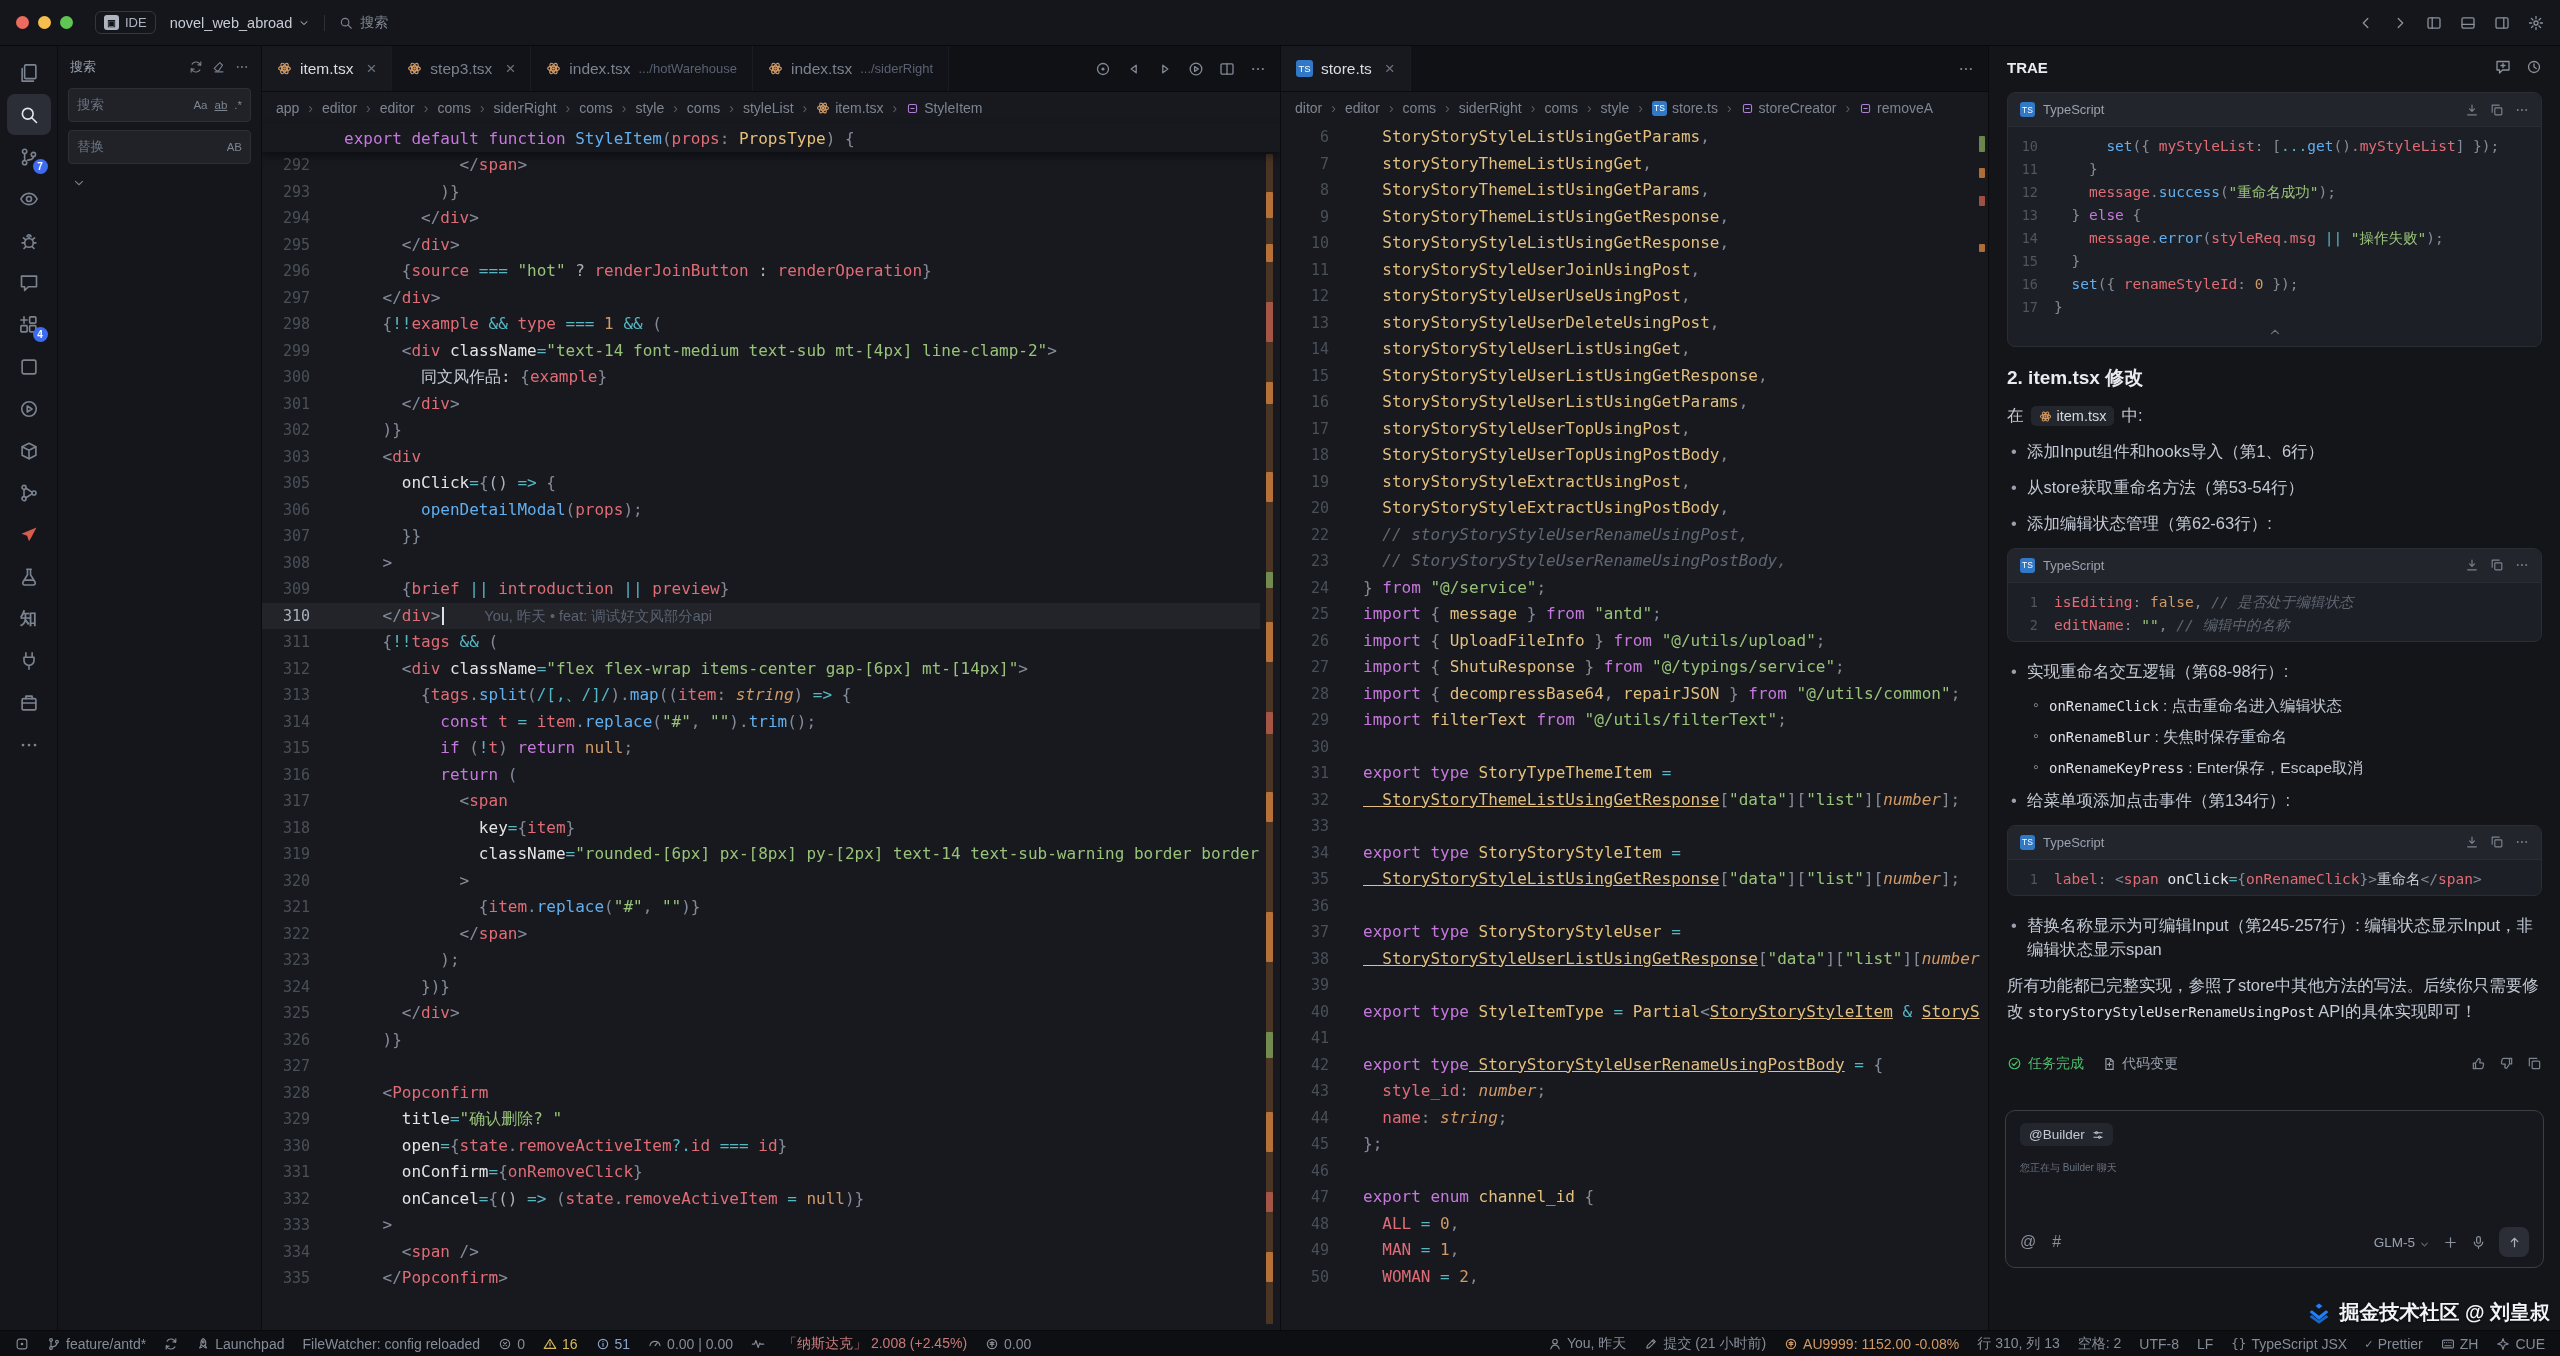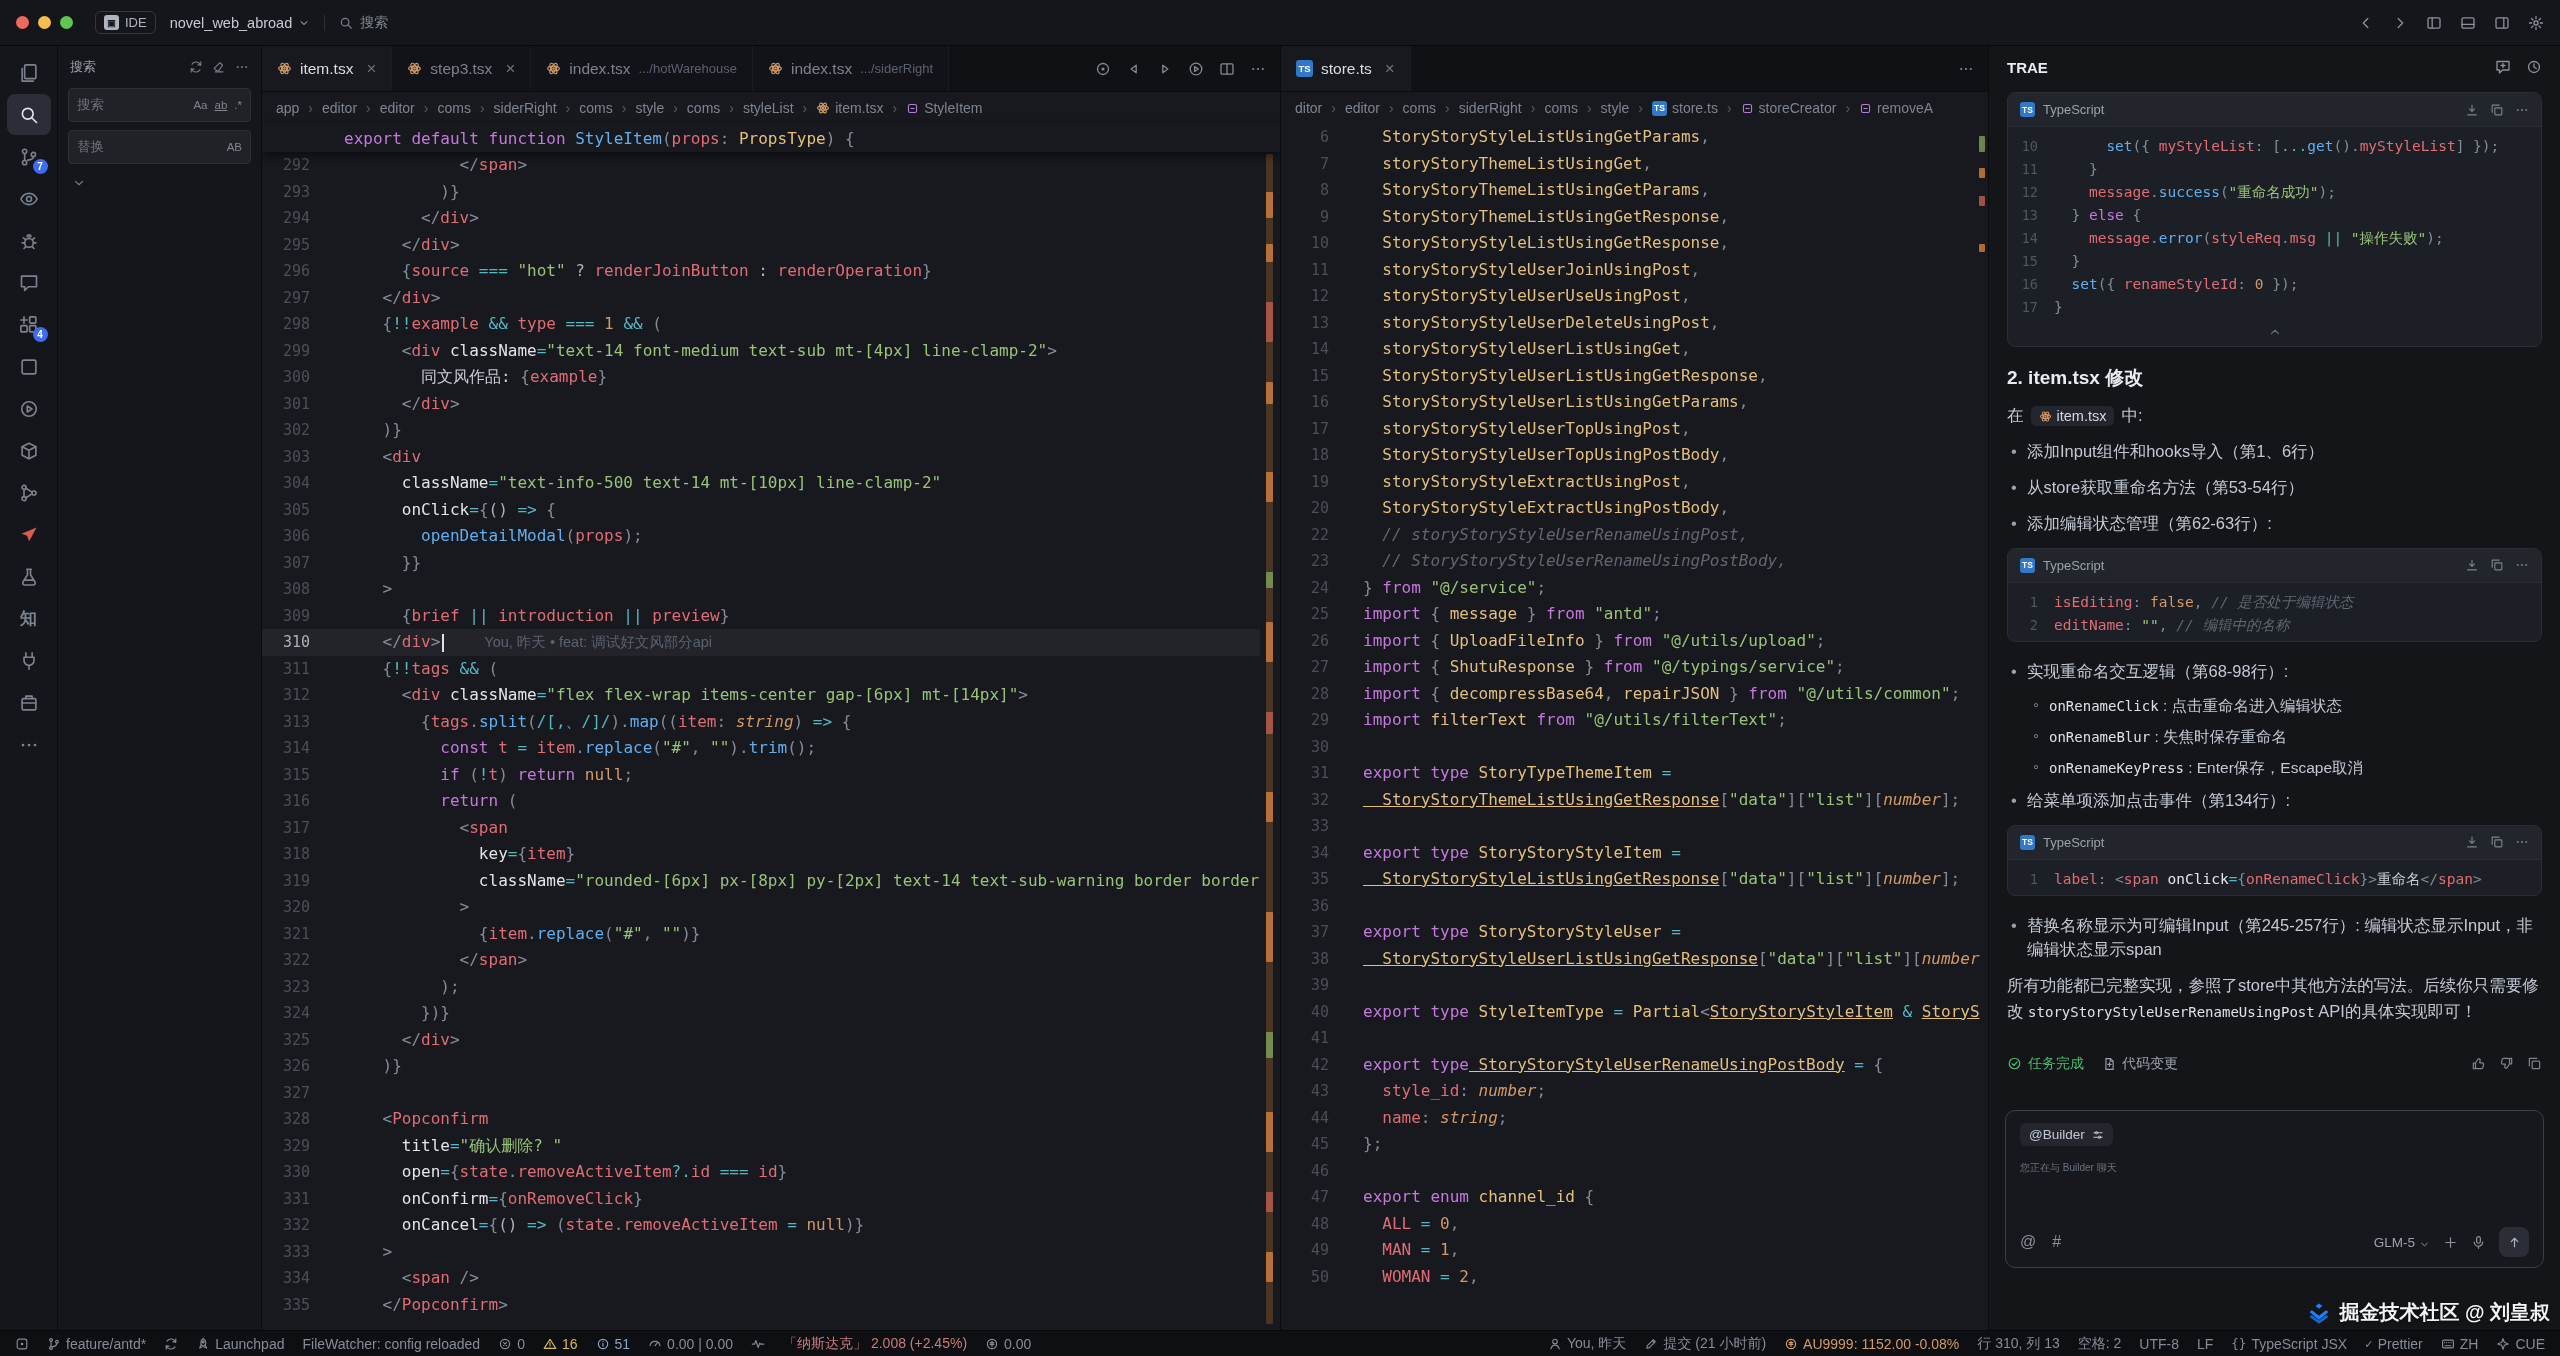--- a/index.html
+++ b/index.html
@@ -34,21 +34,21 @@
 
 .editor{position:absolute;top:46px;bottom:26px;background:#17191f;overflow:hidden}
 #editor-left{left:262px;width:1018px}
 #editor-right{left:1280px;width:708px;border-left:1px solid #0a0b0d}
 .tabbar{height:46px;background:#101115;display:flex;align-items:stretch;border-bottom:1px solid #0a0b0d}
 .tabs{display:flex}
 .tab{display:flex;align-items:center;gap:8px;padding:0 15px;font-size:15.5px;color:#7b8390;background:#121318;border-right:1px solid #1a1c22;white-space:nowrap}
 .tab.active{background:#17191f;color:#d8dce3}
 .tpath{font-size:13px;color:#596170}
 .tclose{margin-left:5px;color:#6b7380;font-size:17px;line-height:1}
-.ts-ico{width:17px;height:17px;background:#3178c6;color:#fff;font-size:9.5px;font-weight:bold;border-radius:3px;display:inline-flex;align-items:center;justify-content:center;flex:none}
+.ts-ico{width:17px;height:17px;background:#3178c6;color:#fff;font-size:9.5px;font-weight:normal;border-radius:3px;display:inline-flex;align-items:center;justify-content:center;flex:none}
 .ts-ico.sm{width:15px;height:15px;font-size:8.5px}
 .ricon{display:inline-flex;color:#d19a66}
 .tab-actions{margin-left:auto;display:flex;align-items:center;gap:15px;padding:0 14px;color:#828a96}
 .crumbs{height:32px;display:flex;align-items:center;gap:9px;padding:0 14px;font-size:14px;color:#7d8591;white-space:nowrap;overflow:hidden}
 .crumbs .sep{color:#565e6a}
 .crumb{display:inline-flex;align-items:center;gap:5px}
 .sym-ico{color:#b180d7;display:inline-flex}
 .sticky{height:28px;display:flex;align-items:center;background:#17191f;box-shadow:0 4px 9px rgba(0,0,0,.45);position:relative;z-index:3;font-size:16px;font-family:"DejaVu Sans Mono",monospace}
 .sticky .sct{margin-left:82px;white-space:pre}
 .code{position:relative;font-size:16px;font-family:"DejaVu Sans Mono",monospace;overflow:hidden}
@@ -472,21 +472,20 @@
       <div class="cl"><span class="ln">294</span><span class="ct"><span class="tk-p">        &lt;/</span><span class="tk-tag">div</span><span class="tk-p">&gt;</span></span></div>
       <div class="cl"><span class="ln">295</span><span class="ct"><span class="tk-p">      &lt;/</span><span class="tk-tag">div</span><span class="tk-p">&gt;</span></span></div>
       <div class="cl"><span class="ln">296</span><span class="ct"><span class="tk-p">      {</span><span class="tk-v">source</span><span class="tk-op"> === </span><span class="tk-s">"hot"</span><span class="tk-d"> ? </span><span class="tk-v">renderJoinButton</span><span class="tk-d"> : </span><span class="tk-v">renderOperation</span><span class="tk-p">}</span></span></div>
       <div class="cl"><span class="ln">297</span><span class="ct"><span class="tk-p">    &lt;/</span><span class="tk-tag">div</span><span class="tk-p">&gt;</span></span></div>
       <div class="cl"><span class="ln">298</span><span class="ct"><span class="tk-p">    {</span><span class="tk-op">!!</span><span class="tk-v">example</span><span class="tk-op"> &amp;&amp; </span><span class="tk-v">type</span><span class="tk-op"> === </span><span class="tk-n">1</span><span class="tk-op"> &amp;&amp; </span><span class="tk-p">(</span></span></div>
       <div class="cl"><span class="ln">299</span><span class="ct"><span class="tk-p">      &lt;</span><span class="tk-tag">div</span><span class="tk-at"> className</span><span class="tk-op">=</span><span class="tk-s">"text-14 font-medium text-sub mt-[4px] line-clamp-2"</span><span class="tk-p">&gt;</span></span></div>
       <div class="cl"><span class="ln">300</span><span class="ct"><span class="tk-w">        同文风作品: </span><span class="tk-p">{</span><span class="tk-v">example</span><span class="tk-p">}</span></span></div>
       <div class="cl"><span class="ln">301</span><span class="ct"><span class="tk-p">      &lt;/</span><span class="tk-tag">div</span><span class="tk-p">&gt;</span></span></div>
       <div class="cl"><span class="ln">302</span><span class="ct"><span class="tk-p">    )}</span></span></div>
       <div class="cl"><span class="ln">303</span><span class="ct"><span class="tk-p">    &lt;</span><span class="tk-tag">div</span></span></div>
-      <div class="cl"><span class="ln">304</span><span class="ct"><span class="tk-at">      className</span><span class="tk-op">=</span><span class="tk-s">"text-info-500 text-14 mt-[10px] line-clamp-2"</span></span></div>
       <div class="cl"><span class="ln">305</span><span class="ct"><span class="tk-at">      onClick</span><span class="tk-op">=</span><span class="tk-p">{</span><span class="tk-d">()</span><span class="tk-op"> =&gt; </span><span class="tk-p">{</span></span></div>
       <div class="cl"><span class="ln">306</span><span class="ct"><span class="tk-fn">        openDetailModal</span><span class="tk-p">(</span><span class="tk-v">props</span><span class="tk-p">);</span></span></div>
       <div class="cl"><span class="ln">307</span><span class="ct"><span class="tk-p">      }}</span></span></div>
       <div class="cl"><span class="ln">308</span><span class="ct"><span class="tk-p">    &gt;</span></span></div>
       <div class="cl"><span class="ln">309</span><span class="ct"><span class="tk-p">      {</span><span class="tk-v">brief</span><span class="tk-op"> || </span><span class="tk-v">introduction</span><span class="tk-op"> || </span><span class="tk-v">preview</span><span class="tk-p">}</span></span></div>
       <div class="cl cur"><span class="ln">310</span><span class="ct"><span class="tk-p">    &lt;/</span><span class="tk-tag">div</span><span class="tk-p">&gt;</span><span class="cursor"></span><span class="blame">You, 昨天 • feat: 调试好文风部分api</span></span></div>
       <div class="cl"><span class="ln">311</span><span class="ct"><span class="tk-p">    {</span><span class="tk-op">!!</span><span class="tk-v">tags</span><span class="tk-op"> &amp;&amp; </span><span class="tk-p">(</span></span></div>
       <div class="cl"><span class="ln">312</span><span class="ct"><span class="tk-p">      &lt;</span><span class="tk-tag">div</span><span class="tk-at"> className</span><span class="tk-op">=</span><span class="tk-s">"flex flex-wrap items-center gap-[6px] mt-[14px]"</span><span class="tk-p">&gt;</span></span></div>
       <div class="cl"><span class="ln">313</span><span class="ct"><span class="tk-p">        {</span><span class="tk-v">tags</span><span class="tk-p">.</span><span class="tk-fn">split</span><span class="tk-p">(</span><span class="tk-re">/[,、/]/</span><span class="tk-p">).</span><span class="tk-fn">map</span><span class="tk-p">((</span><span class="tk-v">item</span><span class="tk-p">: </span><span class="tk-prim">string</span><span class="tk-p">) </span><span class="tk-op">=&gt;</span><span class="tk-p"> {</span></span></div>
       <div class="cl"><span class="ln">314</span><span class="ct"><span class="tk-k">          const</span><span class="tk-v"> t</span><span class="tk-op"> = </span><span class="tk-v">item</span><span class="tk-p">.</span><span class="tk-fn">replace</span><span class="tk-p">(</span><span class="tk-s">"#"</span><span class="tk-p">, </span><span class="tk-s">""</span><span class="tk-p">).</span><span class="tk-fn">trim</span><span class="tk-p">();</span></span></div>

